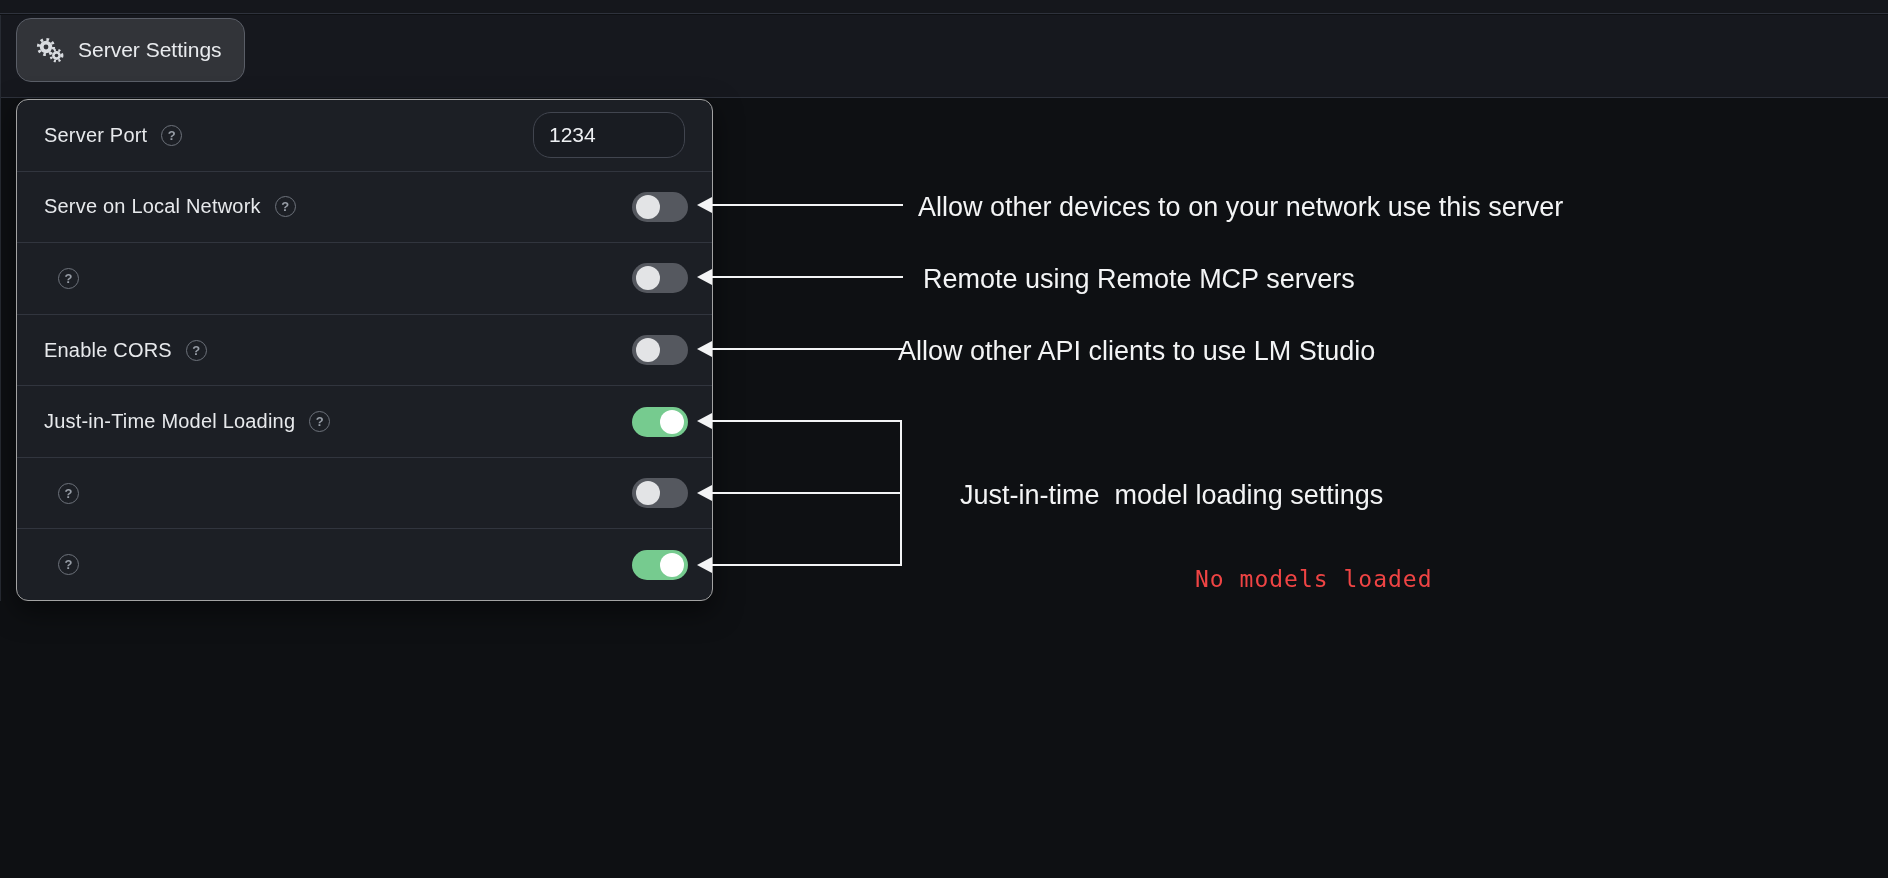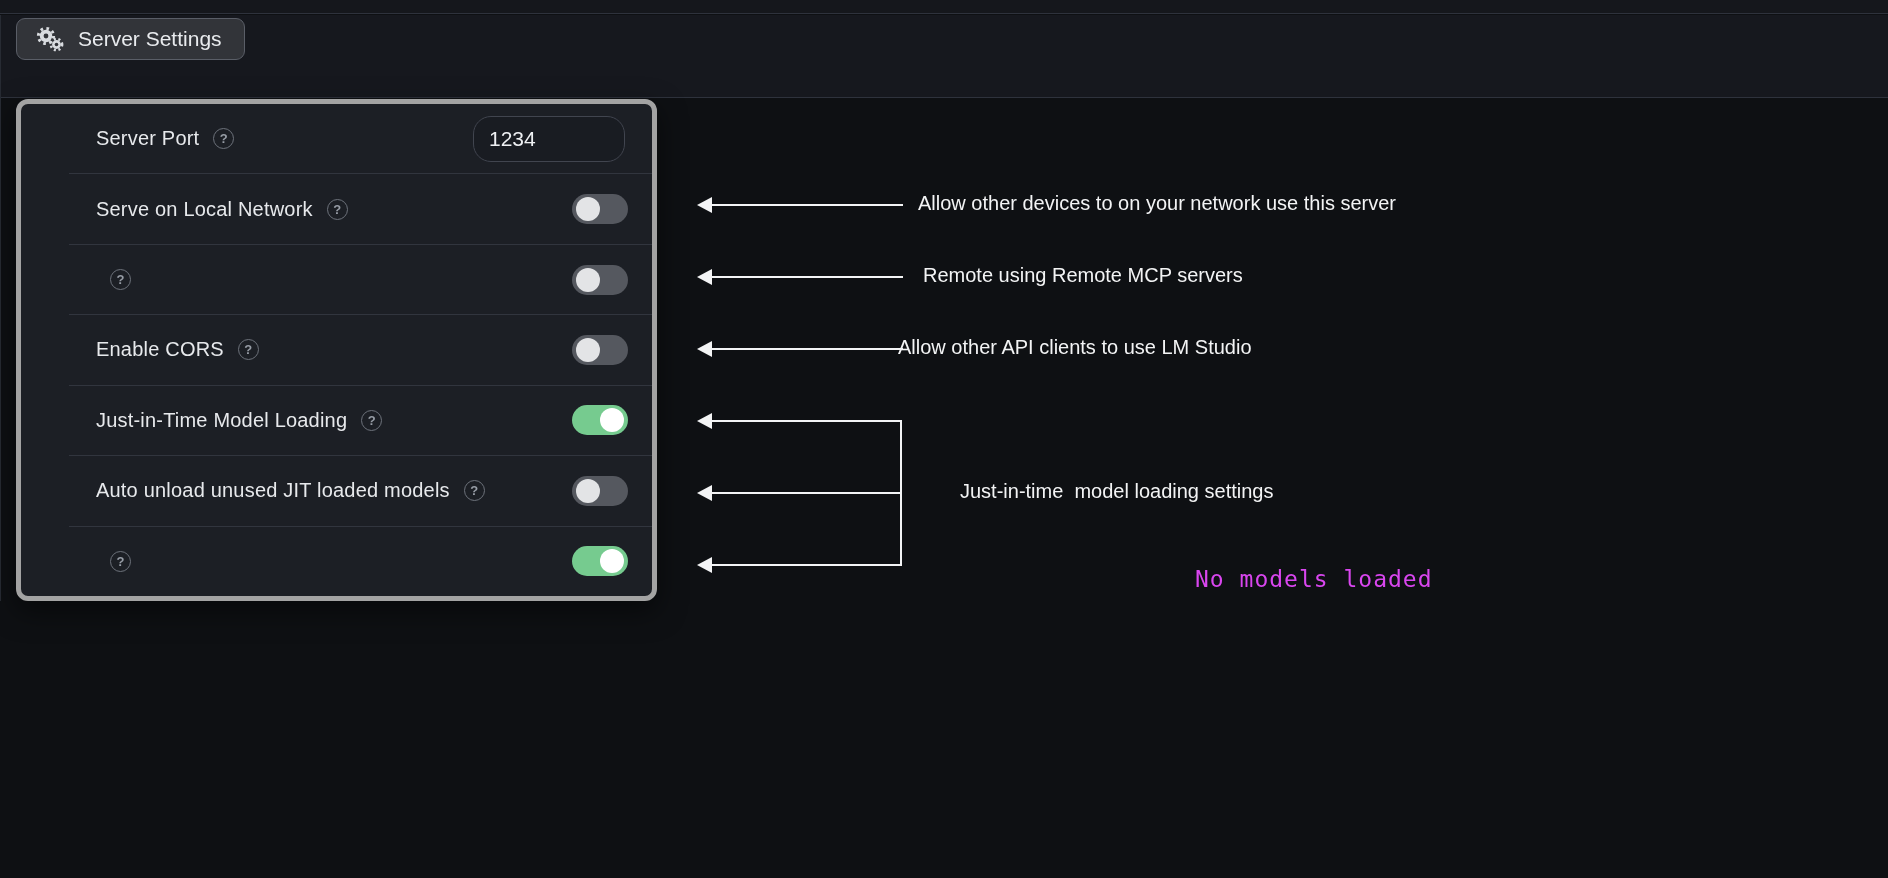--- a/index.html
+++ b/index.html
@@ -17,33 +17,33 @@
     background:#15171c; border-bottom:1px solid #2e323c;
   }
   .toolbar {
     position:absolute; left:0; top:15px; width:1888px; height:83px;
     background:#16181e; border-bottom:1px solid #2e323c;
   }
   .left-edge {
     position:absolute; left:0; top:15px; width:1px; height:586px; background:#272b33;
   }
   .srv-btn {
-    position:absolute; left:16px; top:18px; height:42px;
+    position:absolute; left:16px; top:18px; height:64px;
     display:flex; align-items:center; gap:13px;
     padding:0 22px 0 18px;
-    background:#323439; border:1px solid #5a5e67; border-radius:9px;
+    background:#323439; border:1px solid #5a5e67; border-radius:15px;
     color:#e9ebee; font-size:21px; cursor:pointer;
   }
   .srv-btn svg { display:block; }
   
   .panel {
-    position:absolute; left:16px; top:99px; width:641px; height:502px;
-    background:#1c1f25; border:5px solid #a3a3a3; border-radius:12px;
+    position:absolute; left:16px; top:99px; width:697px; height:502px;
+    background:#1c1f25; border:1px solid #a3a3a3; border-radius:12px;
     box-shadow:0 10px 28px rgba(0,0,0,.5);
-    display:flex; flex-direction:column; overflow:hidden;padding-left:48px;
+    display:flex; flex-direction:column; overflow:hidden;
   }
   .row {
     flex:1; display:flex; align-items:center;
     padding:0 24px 0 27px;
   }
   .row + .row { border-top:1px solid #31353e;justify-content:center; }
   .row-label { font-size:20px; color:#e7e9ec; letter-spacing:.2px; }
   .help {
     width:21px; height:21px; margin-left:14px; flex:0 0 auto;
     border:1.5px solid #6d727b; border-radius:50%;
@@ -71,26 +71,26 @@
   .toggle.toggle-on  .knob { right:4px; background:#ffffff; }
   
   .aline { position:absolute; height:2px; background:#f3f4f5; }
   .avert { position:absolute; width:2px; background:#f3f4f5; }
   .ahead {
     position:absolute; width:0; height:0;
     border-top:8px solid transparent; border-bottom:8px solid transparent;
     border-right:15px solid #f3f4f5;
   }
   .anote {
-    position:absolute; font-size:20px; color:#f3f4f5; white-space:pre;
+    position:absolute; font-size:27px; color:#f3f4f5; white-space:pre;
   }
   .no-models {
     position:absolute; left:1195px; top:566px;
     font-family:"DejaVu Sans Mono", monospace;
-    font-size:23px; letter-spacing:1px; color:#d946ef;
+    font-size:23px; letter-spacing:1px; color:#ef4444;
   }
 </style>
 </head>
 <body>
 
 <div class="top-strip"></div>
 <div class="toolbar"></div>
 <div class="left-edge"></div>
 
 <button class="srv-btn">
@@ -147,21 +147,20 @@
   <div class="row">
     <span class="row-label">Just-in-Time Model Loading</span>
     <span class="help">?</span>
     <span class="spacer"></span>
     <span class="toggle toggle-on">
         <span class="knob"></span>
       </span>
   </div>
 
   <div class="row">
-    <span class="row-label">Auto unload unused JIT loaded models</span>
     <span class="help">?</span>
     <span class="spacer"></span>
     <span class="toggle toggle-off">
         <span class="knob"></span>
       </span>
   </div>
 
   <div class="row">
     <span class="help">?</span>
     <span class="spacer"></span>

